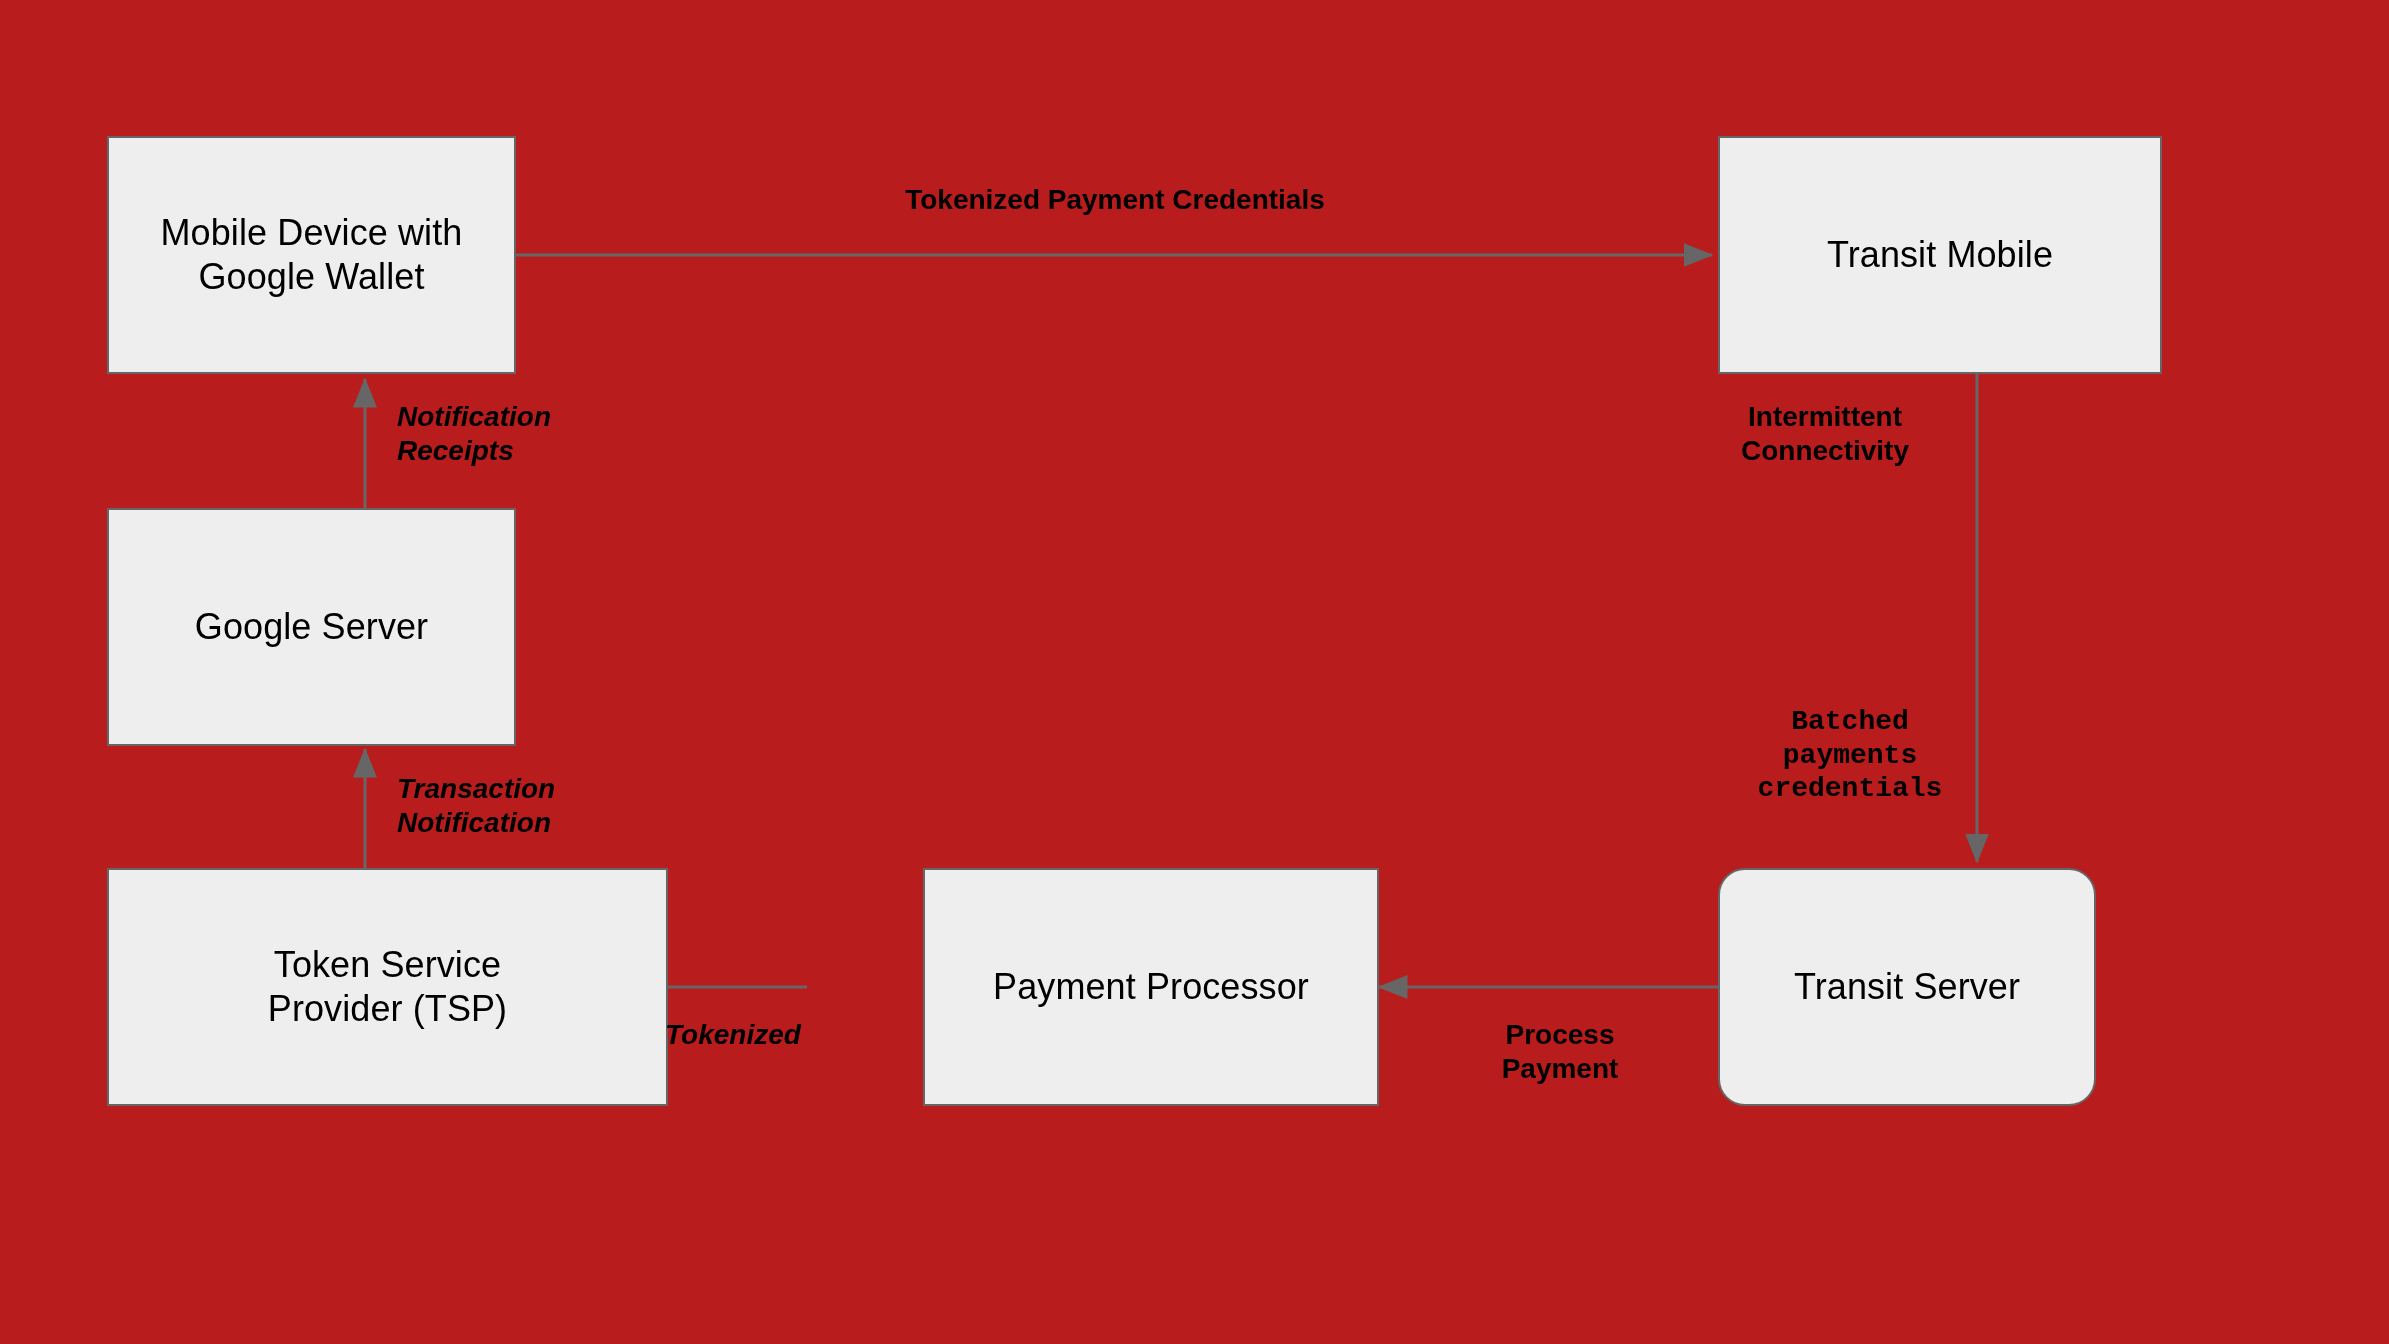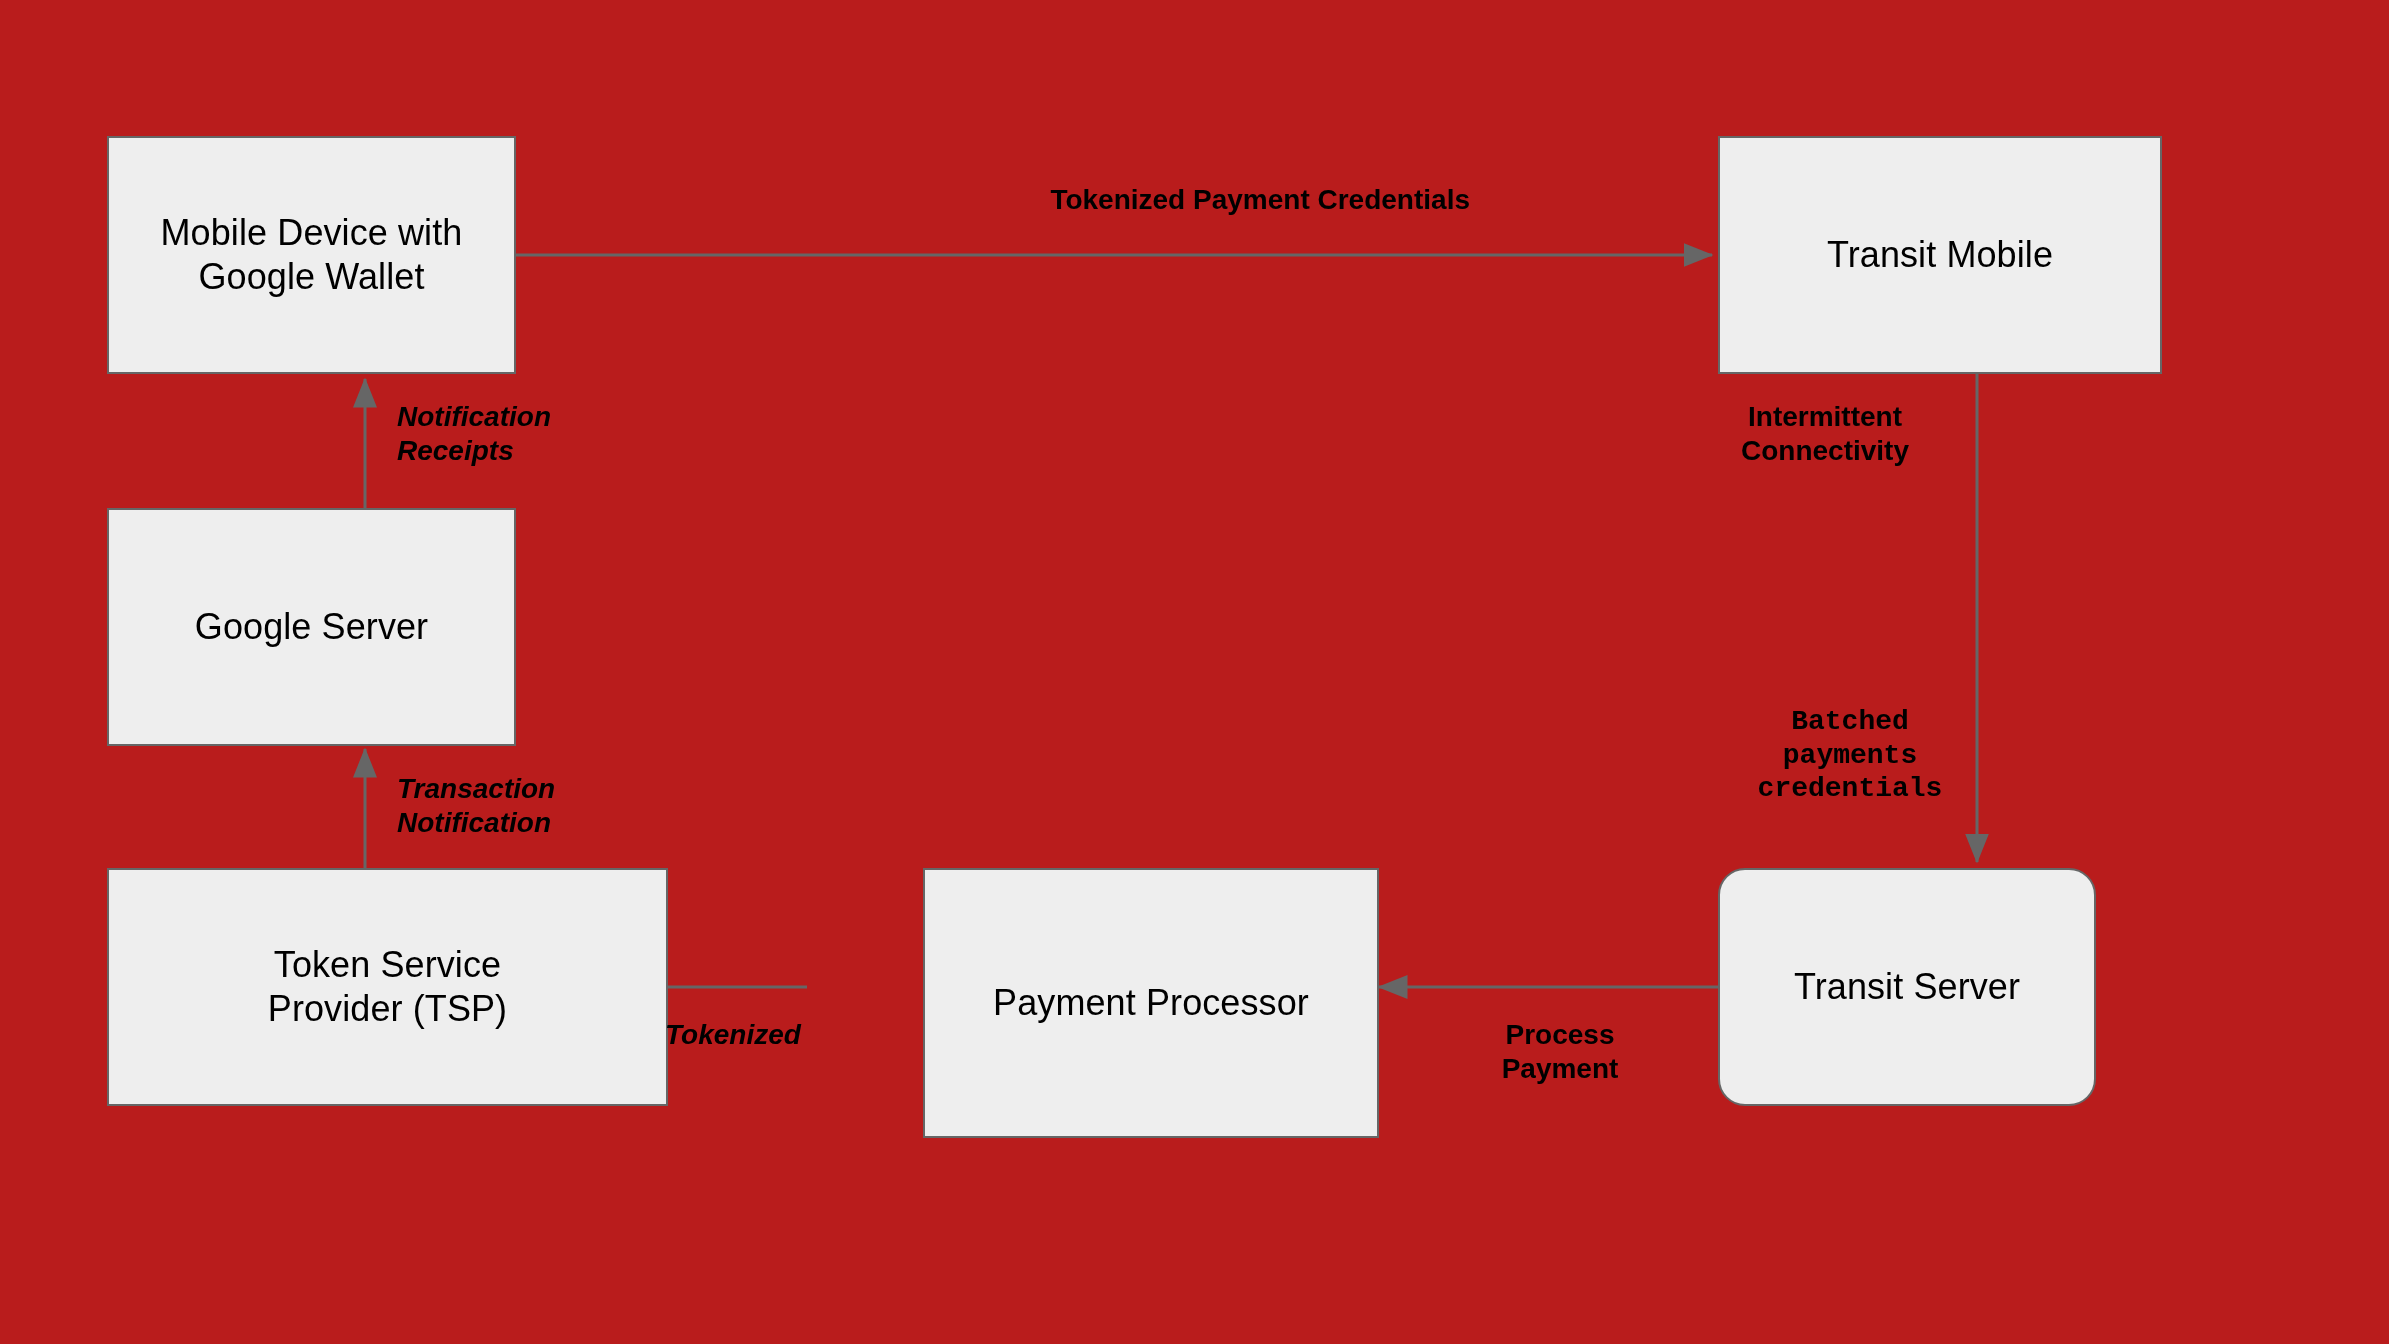--- a/index.html
+++ b/index.html
@@ -95,25 +95,25 @@
 
   <div class="node" style="left:1718px; top:868px; width:378px; height:238px;border-radius:27px;">
     <span class="node-label">Transit Server</span>
   </div>
 
   <div class="node" style="left:107px; top:868px; width:561px; height:238px;">
     <span class="node-label">Token Service
 Provider (TSP)</span>
   </div>
 
-  <div class="node" style="left:923px; top:868px; width:456px; height:270px;">
+  <div class="node" style="left:923px; top:868px; width:456px; height:238px;">
     <span class="node-label">Payment Processor</span>
   </div>
 
-  <div class="edge-label center" style="left:760px; top:183px; width:710px;text-align:right;">Tokenized Payment Credentials</div>
+  <div class="edge-label center" style="left:760px; top:183px; width:710px;">Tokenized Payment Credentials</div>
 
   <div class="edge-label center" style="left:1690px; top:400px; width:270px;">Intermittent
 Connectivity</div>
 
   <div class="edge-label center" style="left:1740px; top:705px; width:220px;font-family:Liberation Mono, monospace;">Batched
 payments
 credentials</div>
 
   <div class="edge-label center" style="left:1415px; top:1018px; width:290px;">Process
 Payment</div>

